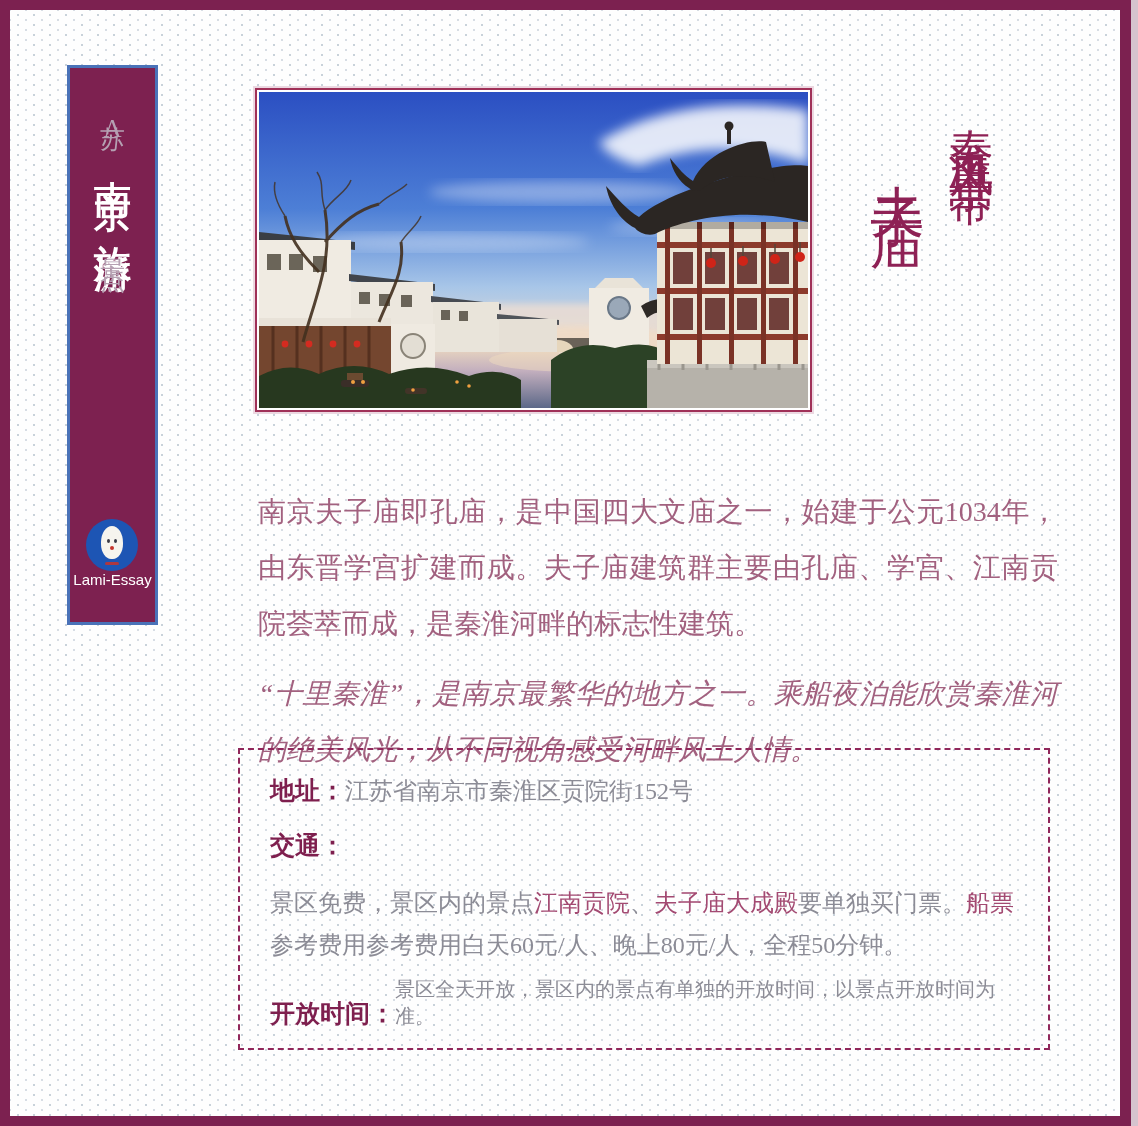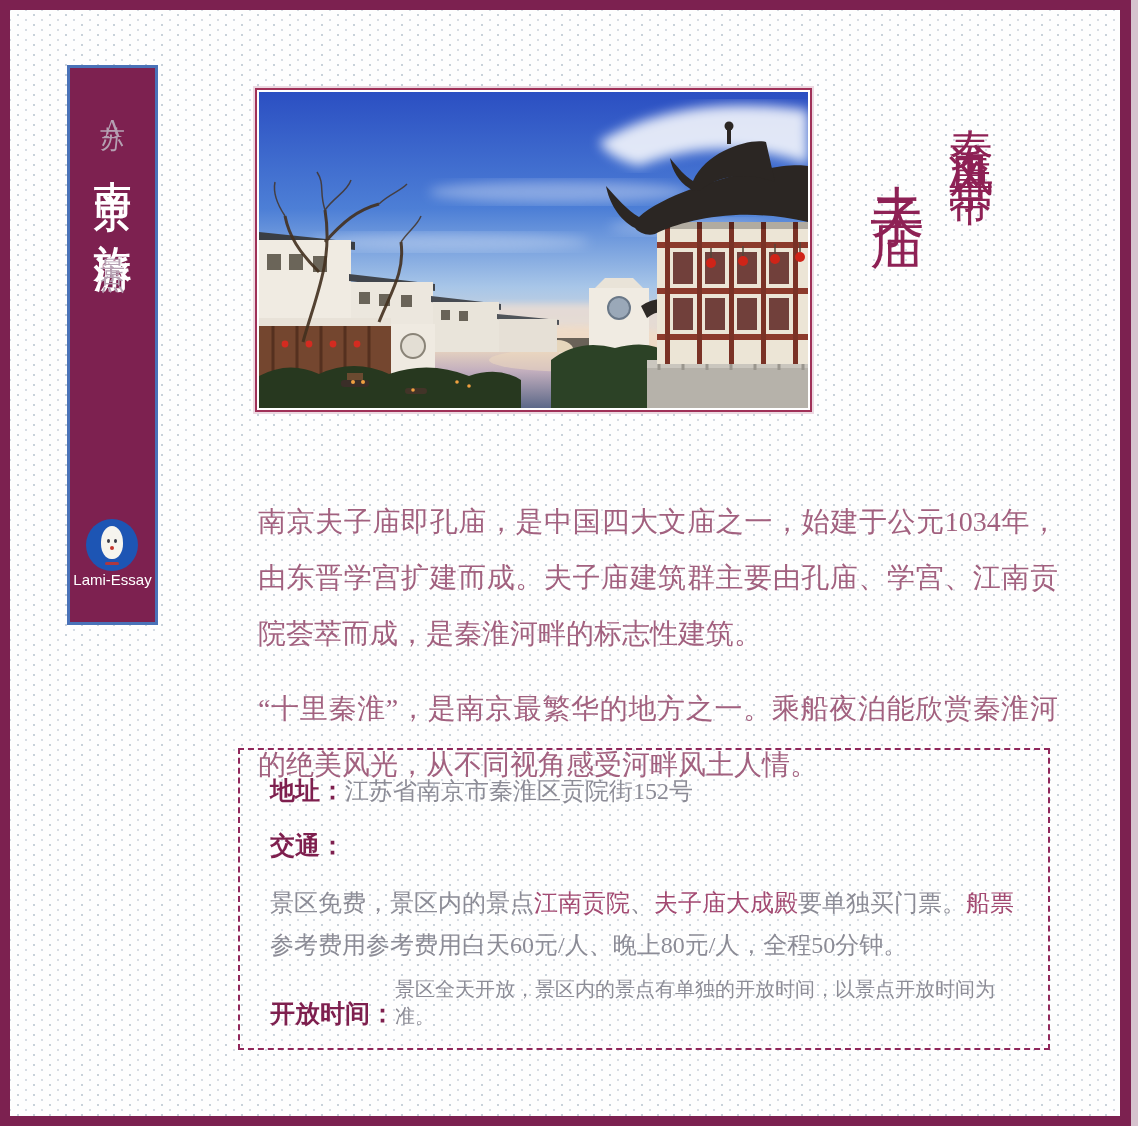--- a/index.html
+++ b/index.html
@@ -31,22 +31,22 @@
   .photo{position:absolute;left:245px;top:78px;width:557px;height:324px;box-sizing:border-box;
     border:2px solid #a03158;padding:2px;background:#fff;box-shadow:0 0 0 2px #ecd8e1;}
   .photo svg{display:block;width:100%;height:100%;}
   
   .vtitle{position:absolute;writing-mode:vertical-rl;text-orientation:upright;color:#8e2155;line-height:1;}
   .vtitle.main{left:860px;top:132px;font-size:54px;letter-spacing:15px;}
   .vtitle.sub{left:938px;top:84px;font-size:45px;letter-spacing:13px;}
   
   .para{position:absolute;left:248px;width:800px;font-size:28px;line-height:56px;color:#a2617f;
     text-align:justify;}
-  .para.p1{top:456px;}
-  .para.p2{top:643px;}
+  .para.p1{top:446px;}
+  .para.p2{top:628px;font-style:italic;}
   
   .infobox{position:absolute;left:228px;top:738px;width:812px;height:302px;box-sizing:border-box;
     border:2px dashed #90275b;padding:18px 26px 0 30px;}
   .info-row{display:flex;align-items:baseline;}
   .info-label{color:#7e1f4e;font-weight:700;font-size:25px;white-space:nowrap;flex:none;}
   .info-value{color:#8c8c96;font-size:24px;}
   .row-address{margin-top:6px;}
   .row-transport{margin-top:22px;align-items:center;}
   .row-ticket{margin-top:20px;}
   .row-ticket .info-value{line-height:42px;flex:1;}

